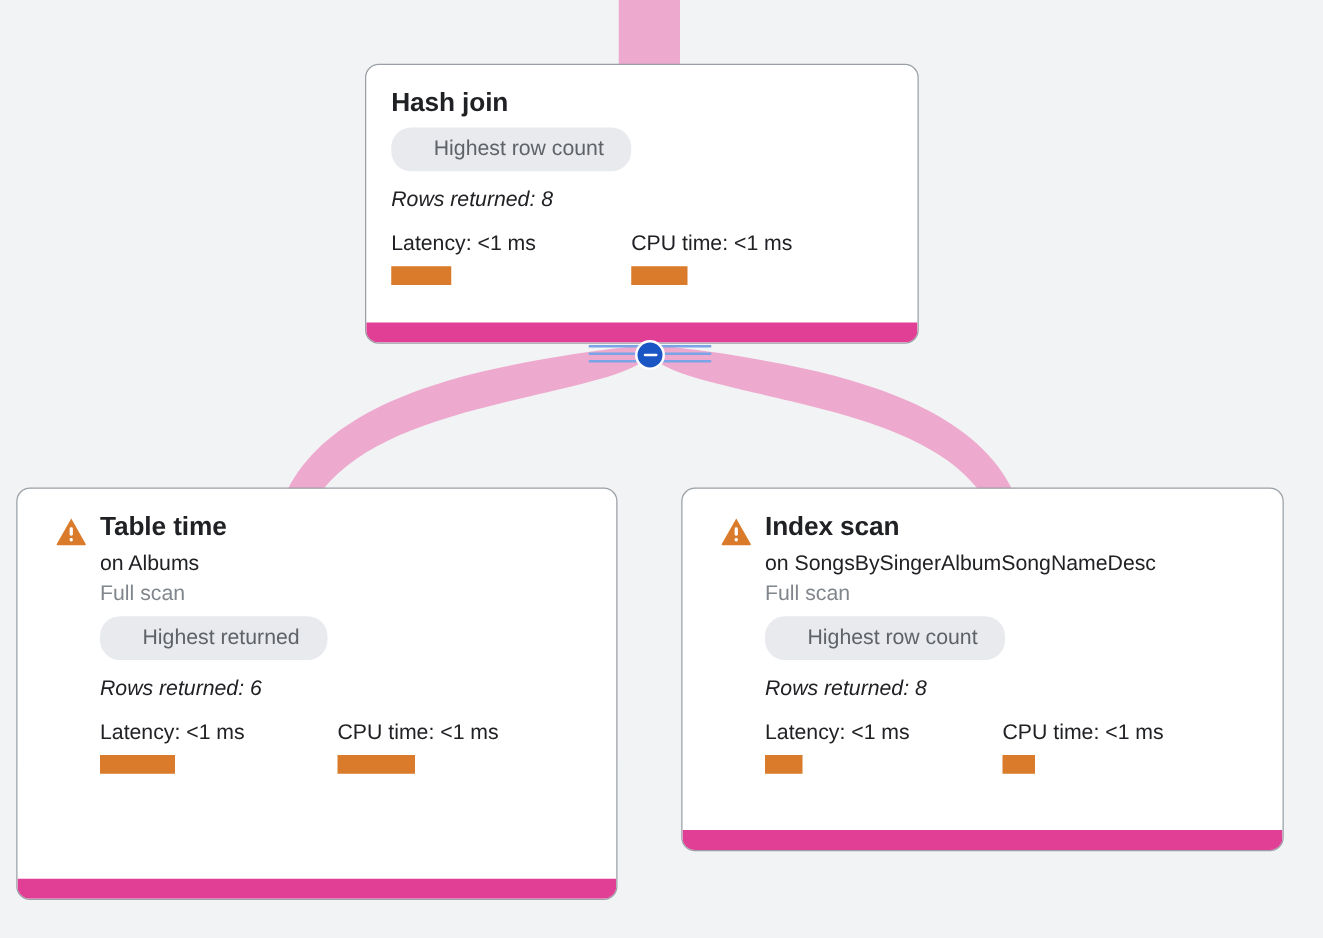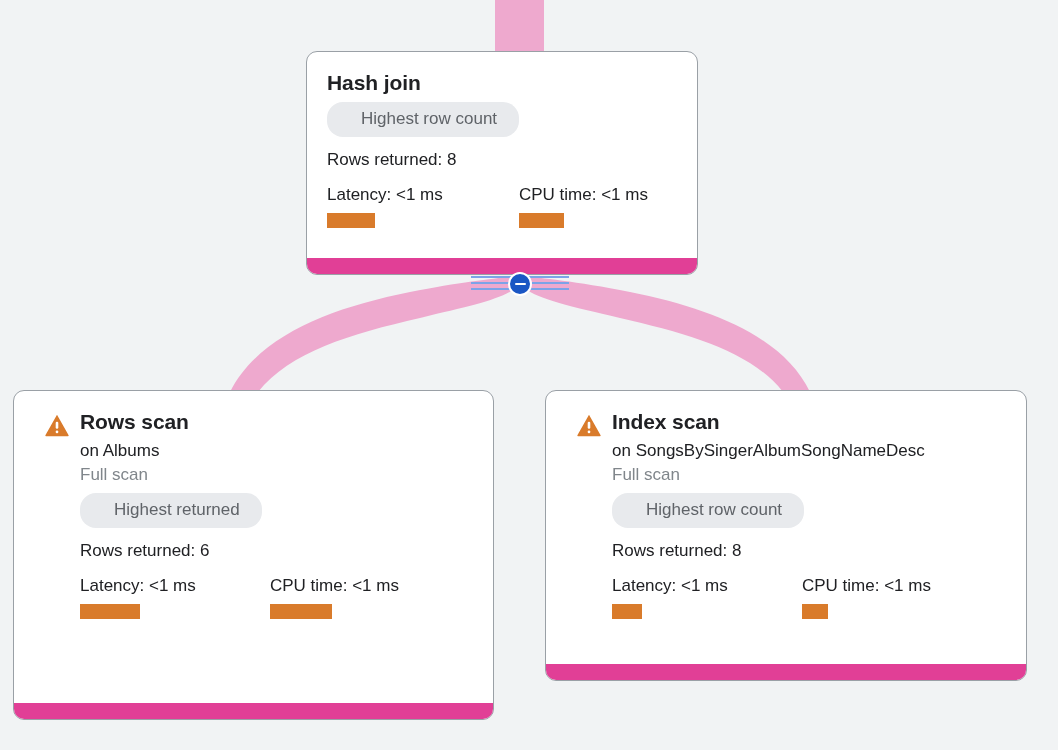--- a/index.html
+++ b/index.html
@@ -94,20 +94,21 @@
     margin: 0 0 7px 0;
     white-space: nowrap;
     text-align: right;
   }
 
   .rows-returned {
     font-size: 17px;
     color: #202124;
     line-height: 24px;
     margin: 4px 0 0 0;
+    font-style: italic;
   }
 
   .metrics {
     display: flex;
     margin-top: 12px;
     align-items: flex-end;
   }
   .metric {
     box-sizing: border-box;
   }
@@ -183,21 +184,21 @@
 
     <path fill="#EEA9CE" d="M 524 288
              C 540 300, 570 306, 620 318
              C 690 334, 752 352, 783 392
              L 810 392
              C 783 336, 710 308, 630 292
              C 575 281, 540 278, 524 276
              Z"></path>
   </svg>
 
-  <div class="node-card" id="node-hash-join" style="left:306px; top:51px; width:392px; height:224px;">
+  <div class="node-card" id="node-hash-join" style="left:292px; top:51px; width:443px; height:224px;">
     <div class="node-body">
       <div class="node-title">Hash join</div>
       <div class="chips">
         <span class="chip">Highest row count</span>
       </div>
       <div class="rows-returned">Rows returned: 8</div>
       <div class="metrics">
         <div class="metric" style="width:192px;">
           <div class="metric-label">Latency: &lt;1 ms</div>
           <div class="metric-bar" style="width:48px;"></div>
@@ -220,21 +221,21 @@
     <span class="minus"></span>
   </div>
 
   <div class="node-card" id="node-table-scan" style="left:13px; top:390px; width:481px; height:330px;">
     <div class="node-body with-icon">
       <svg class="warn-icon" viewBox="0 0 24 22">
         <path d="M12 1.6 L22.6 20.2 Q23.3 21.4 21.9 21.4 L2.1 21.4 Q0.7 21.4 1.4 20.2 Z" fill="#D97B2B"></path>
         <rect x="10.8" y="8" width="2.4" height="6.4" rx="1.1" fill="#FFFFFF"></rect>
         <rect x="10.8" y="16" width="2.4" height="2.6" rx="1.1" fill="#FFFFFF"></rect>
       </svg>
-      <div class="node-title">Rows scan</div>
+      <div class="node-title">Table time</div>
       <div class="node-subtitle">on Albums</div>
       <div class="node-scantype">Full scan</div>
       <div class="chips">
         <span class="chip">Highest returned</span><br>
       </div>
       <div class="rows-returned">Rows returned: 6</div>
       <div class="metrics">
         <div class="metric" style="width:190px;">
           <div class="metric-label">Latency: &lt;1 ms</div>
           <div class="metric-bar" style="width:60px;"></div>

